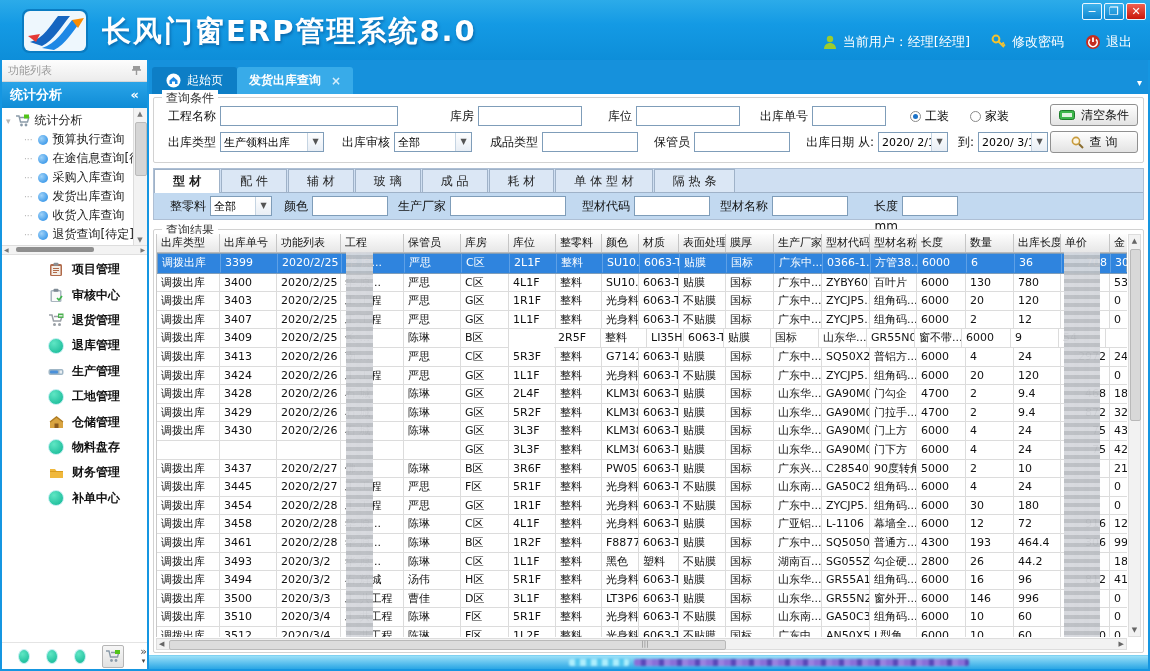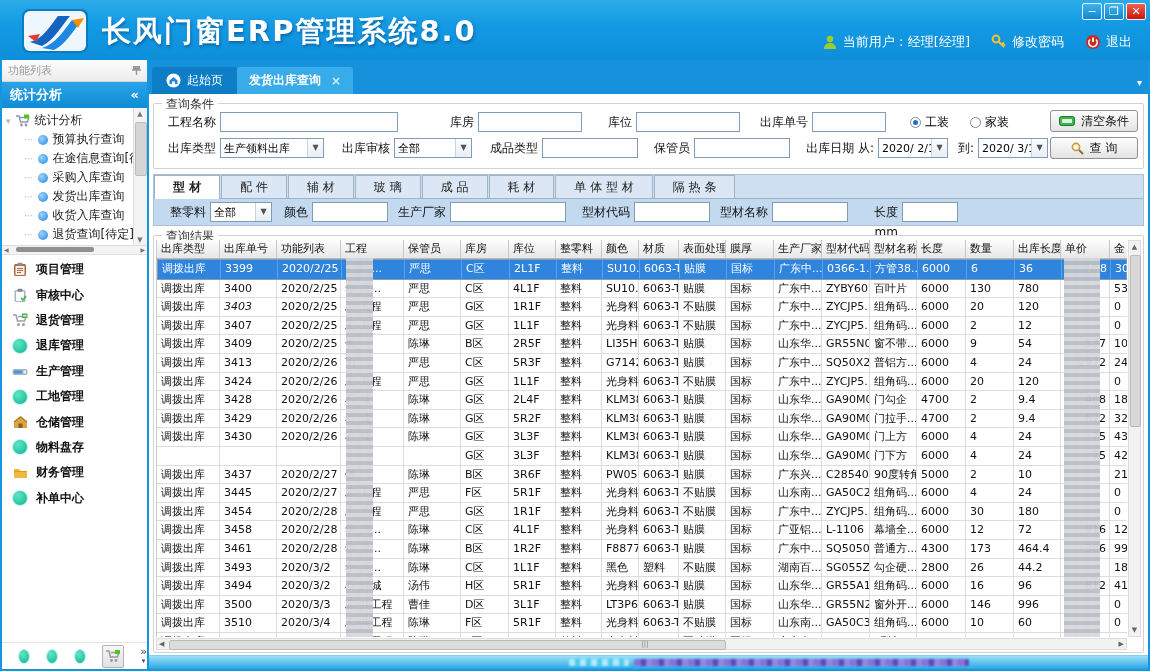--- a/index.html
+++ b/index.html
@@ -26,40 +26,40 @@
   .tree-root{padding-left:4px;gap:4px;}
   .tree-item{padding-left:22px;gap:5px;}
   .tdot{width:10px;height:10px;border-radius:50%;flex:none;background:radial-gradient(circle at 35% 35%,#9fd2f8,#1e88e5);border:1px solid #aederff;box-sizing:border-box;border-color:#a8d8f5;}
   .conn{color:#b5b5b5;font-size:9px;}
   .tree-vscroll{position:absolute;right:0;top:0;width:13px;height:138px;background:#f3f3f3;border-left:1px solid #ddd;}
   .tree-vscroll .thumb{position:absolute;left:1px;top:14px;width:10px;height:52px;background:#d5d5d5;border:1px solid #bbb;border-radius:2px;}
   .tree-vscroll .arr{position:absolute;left:0;width:12px;height:12px;font-size:7px;color:#777;text-align:center;line-height:12px;}
   .tree-hscroll{position:absolute;left:0;bottom:0;width:100%;height:8px;background:#f3f3f3;border-top:1px solid #ddd;}
   .tree-hscroll .thumb{position:absolute;left:14px;top:1px;width:78px;height:5px;background:#8f8f8f;border-radius:2px;}
   .tree-hscroll .arr{position:absolute;top:0;font-size:6px;color:#777;line-height:8px;}
-  .menu{flex:1;display:flex;flex-direction:column;padding-top:2px;}
+  .menu{flex:1;display:flex;flex-direction:column;padding-top:2px;padding-left:36px;}
   .menu-item{height:25.4px;display:flex;align-items:center;gap:8px;padding-left:10px;font-size:12px;font-weight:bold;color:#111;}
   .micon{width:16px;height:16px;flex:none;display:flex;align-items:center;justify-content:center;}
   .dot-ic{width:14px;height:14px;border-radius:50%;background:radial-gradient(circle at 35% 30%,#5fe6c4,#0fb592);border:1px solid #bfeef0;}
   .side-bottom{height:26px;border-top:1px solid #e4e4e4;display:flex;align-items:center;gap:16px;padding-left:16px;}
   .side-bottom .dot-ic{width:13px;height:13px;}
   .cartbtn{width:26px;height:21px;border:1px solid #b5b5b5;background:linear-gradient(#f6f6f6,#e2e2e2);border-radius:2px;display:flex;align-items:center;justify-content:center;}
   .chev{font-size:11px;color:#444;line-height:8px;text-align:center;}
   
   .main{flex:1;display:flex;flex-direction:column;min-width:0;}
   .tabstrip{height:34px;background:#1691dc;display:flex;align-items:flex-end;position:relative;flex:none;}
   .tab{height:27px;display:flex;align-items:center;gap:6px;padding:0 14px;color:#fff;font-size:12px;border-radius:3px 3px 0 0;}
   .tab.start{background:#0d7ec6;margin-left:3px;}
   .tab.active{background:#38abe9;font-weight:bold;padding:0 12px;}
   .tab .x{color:#d6eefb;font-size:12px;margin-left:4px;}
   .strip-chev{position:absolute;right:6px;bottom:6px;color:#fff;font-size:10px;}
   .content{flex:1;background:#fff;padding:3px 4px 0 4px;display:flex;flex-direction:column;min-height:0;}
   .gbox{border:1px solid #d2d2d2;border-radius:2px;position:relative;background:#fff;}
   .gbox>.glabel{position:absolute;top:-8px;left:8px;background:#fff;padding:0 4px;font-size:12px;color:#333;}
-  .qbox{height:64px;flex:none;margin-top:6px;}
+  .qbox{height:64px;flex:none;}
   .ctl{position:absolute;height:20px;box-sizing:border-box;font-size:12px;}
   .lbl{line-height:20px;color:#111;text-align:right;}
   .inp{border:1px solid #7f9db9;background:#fff;}
   .sel{border:1px solid #7f9db9;background:#fff;display:flex;align-items:center;}
   .sel .tx{flex:1;padding-left:3px;font-size:11px;white-space:nowrap;overflow:hidden;}
   .sel .da{width:15px;text-align:center;color:#555;font-size:8px;border-left:1px solid #c5d4e2;background:linear-gradient(#fefefe,#e8eef5);align-self:stretch;line-height:18px;}
   .radio{display:flex;align-items:center;gap:4px;line-height:20px;}
   .rc{width:11px;height:11px;border-radius:50%;border:1px solid #8a8a8a;background:#fff;position:relative;box-sizing:border-box;}
   .rc.on::after{content:"";position:absolute;left:2px;top:2px;width:5px;height:5px;border-radius:50%;background:#1b72c8;}
   .btn{position:absolute;height:22px;border:1px solid #909090;border-radius:3px;background:linear-gradient(#fefefe,#e3e3e3);display:flex;align-items:center;justify-content:center;gap:6px;font-size:12px;color:#111;box-sizing:border-box;}
@@ -510,21 +510,21 @@
                     <div class="td" style="width: 48px;">ZYBY607</div>
                     <div class="td" style="width: 47px;">百叶片</div>
                     <div class="td" style="width: 49px;">6000</div>
                     <div class="td" style="width: 48px;">130</div>
                     <div class="td" style="width: 47px;">780</div>
                     <div class="td num-r" style="width: 49px;"></div>
                     <div class="td" style="width: 20px;">535</div>
                   </div>
                   <div class="tr">
                     <div class="td" style="width: 63px;">调拨出库</div>
-                    <div class="td" style="width: 57px; font-style: italic;">3403</div>
+                    <div class="td" style="width: 57px;">3403</div>
                     <div class="td" style="width: 64px;">2020/2/25</div>
                     <div class="td" style="width: 63px;">工  工程</div>
                     <div class="td" style="width: 57px;">严思</div>
                     <div class="td" style="width: 48px;">G区</div>
                     <div class="td" style="width: 47px;">1R1F</div>
                     <div class="td" style="width: 46px;">整料</div>
                     <div class="td" style="width: 37px;">光身料</div>
                     <div class="td" style="width: 40px;">6063-T5</div>
                     <div class="td" style="width: 47px;">不贴膜</div>
                     <div class="td" style="width: 48px;">国标</div>
@@ -559,21 +559,21 @@
                     <div class="td num-r" style="width: 49px;"></div>
                     <div class="td" style="width: 20px;">0</div>
                   </div>
                   <div class="tr">
                     <div class="td" style="width: 63px;">调拨出库</div>
                     <div class="td" style="width: 57px;">3409</div>
                     <div class="td" style="width: 64px;">2020/2/25</div>
                     <div class="td" style="width: 63px;">长  ...</div>
                     <div class="td" style="width: 57px;">陈琳</div>
                     <div class="td" style="width: 48px;">B区</div>
-                    <div class="td" style="width: 47px;">2R5F</div>
+                    <div class="td" style="width: 47px; margin-left: 45px;">2R5F</div>
                     <div class="td" style="width: 46px;">整料</div>
                     <div class="td" style="width: 37px;">LI35HD</div>
                     <div class="td" style="width: 40px;">6063-T5</div>
                     <div class="td" style="width: 47px;">贴膜</div>
                     <div class="td" style="width: 48px;">国标</div>
                     <div class="td" style="width: 48px;">山东华...</div>
                     <div class="td" style="width: 48px;">GR55N02</div>
                     <div class="td" style="width: 47px;">窗不带...</div>
                     <div class="td" style="width: 49px;">6000</div>
                     <div class="td" style="width: 48px;">9</div>
@@ -811,21 +811,21 @@
                     <div class="td" style="width: 47px;">1R2F</div>
                     <div class="td" style="width: 46px;">整料</div>
                     <div class="td" style="width: 37px;">F8877FT</div>
                     <div class="td" style="width: 40px;">6063-T5</div>
                     <div class="td" style="width: 47px;">贴膜</div>
                     <div class="td" style="width: 48px;">国标</div>
                     <div class="td" style="width: 48px;">广东中...</div>
                     <div class="td" style="width: 48px;">SQ5050T20</div>
                     <div class="td" style="width: 47px;">普通方...</div>
                     <div class="td" style="width: 49px;">4300</div>
-                    <div class="td" style="width: 48px;">173</div>
+                    <div class="td" style="width: 48px;">193</div>
                     <div class="td" style="width: 47px;">464.4</div>
                     <div class="td num-r" style="width: 49px;">306</div>
                     <div class="td" style="width: 20px;">998</div>
                   </div>
                   <div class="tr">
                     <div class="td" style="width: 63px;">调拨出库</div>
                     <div class="td" style="width: 57px;">3493</div>
                     <div class="td" style="width: 64px;">2020/3/2</div>
                     <div class="td" style="width: 63px;">华  原...</div>
                     <div class="td" style="width: 57px;">陈琳</div>

